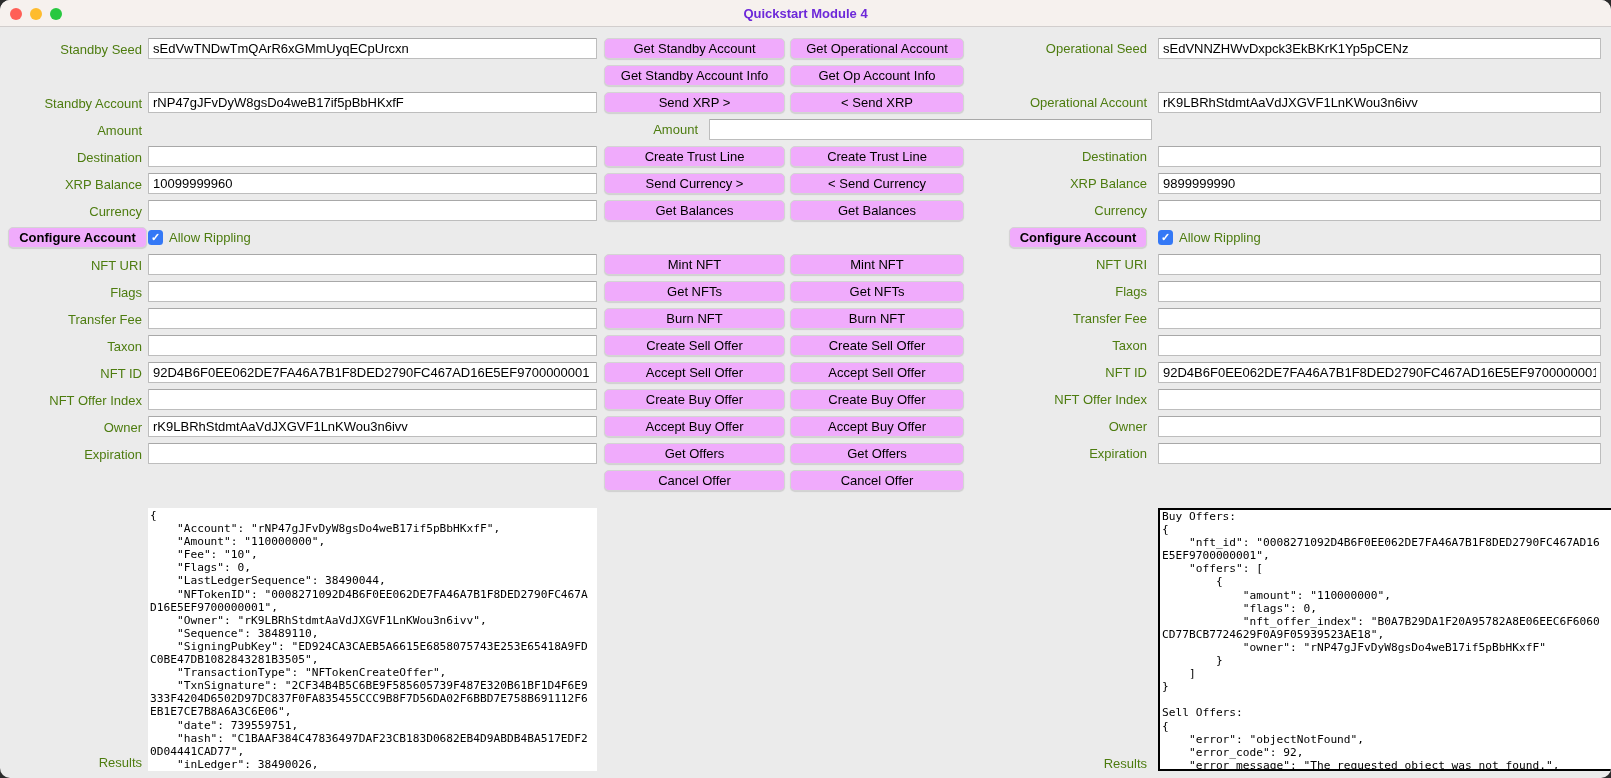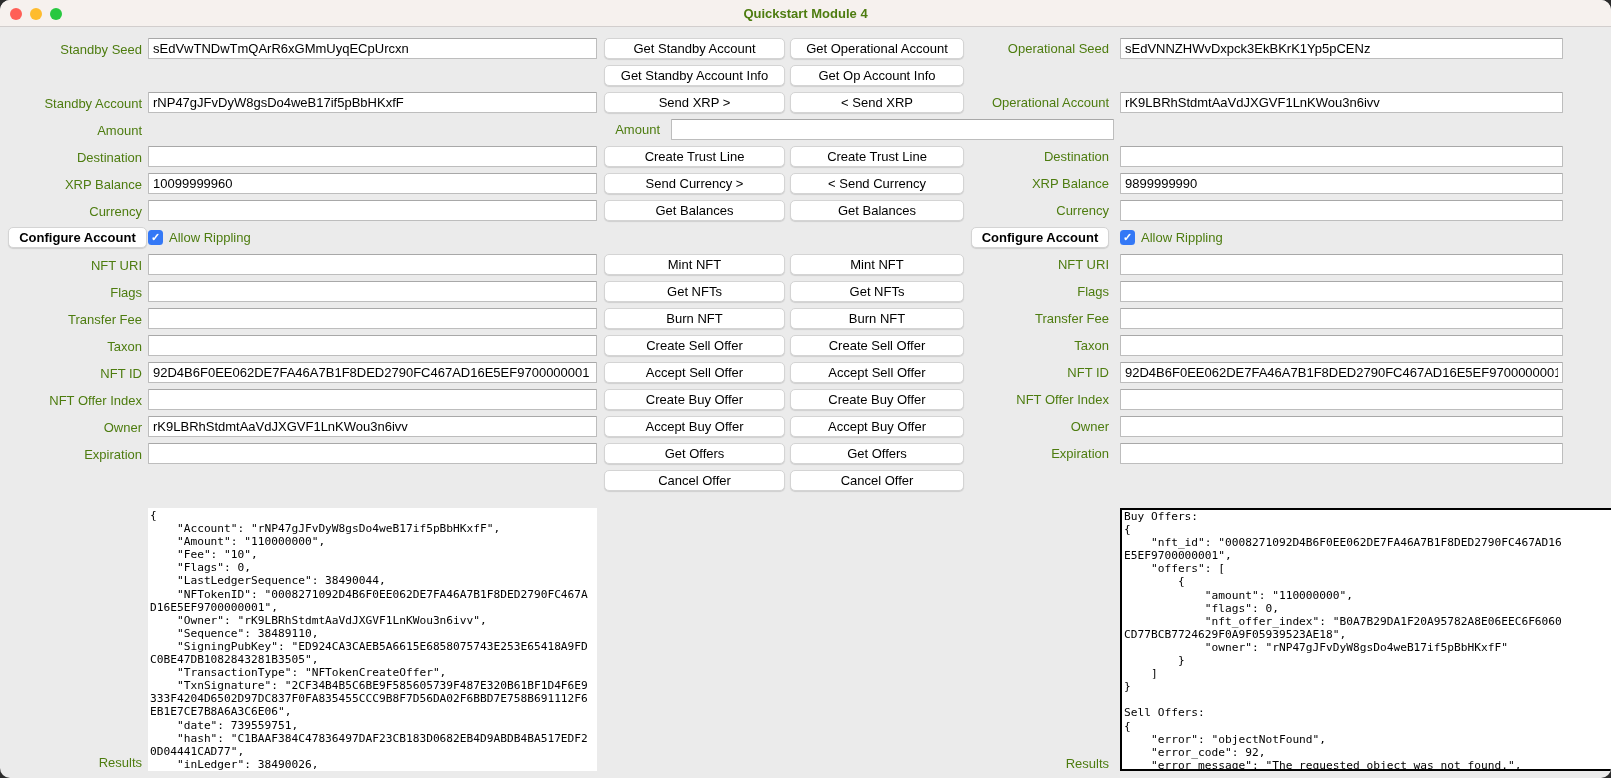--- a/index.html
+++ b/index.html
@@ -5,47 +5,47 @@
   * { box-sizing: border-box; margin: 0; padding: 0; }
   html,body { background:#2b2b2b; font-family:"Liberation Sans", sans-serif; }
   .window {
     width:1611px; height:778px; border-radius:10px; overflow:hidden;
     background:#ebebeb; position:relative; margin:0 auto;
   }
   .titlebar {
     height:27px; background:#f6f1ee; border-bottom:1px solid #d2cecd;
     position:relative; text-align:center;
   }
-  .title { line-height:27px; font-size:13px; font-weight:bold; color:#4d7c0f; }
+  .title { line-height:27px; font-size:13px; font-weight:bold; color:#6d28d9; }
   .traffic { position:absolute; left:10px; top:8px; display:flex; gap:8px; }
   .light { width:12px; height:12px; border-radius:50%; }
   .light.red { background:#ff5f57; }
   .light.yellow { background:#febc2e; }
   .light.green { background:#28c840; }
 
   .form { padding-top:8px; }
   .row { display:flex; height:27px; align-items:center; }
   .row.results-row { height:auto; align-items:flex-end; margin-top:14px; }
   .c-label  { width:148px; text-align:right; padding-right:6px; flex:none; }
   .c-field  { width:449px; flex:none; }
   .c-b1     { width:188px; padding-left:7px; flex:none; }
   .c-b2     { width:179px; padding-left:5px; flex:none; }
-  .c-rlabel { width:151px; text-align:right; padding-right:6px; flex:none; display:flex; justify-content:flex-end; align-items:center; }
+  .c-rlabel { width:151px; text-align:right; padding-right:6px; flex:none; display:flex; justify-content:flex-end; align-items:center;margin-left:38px; }
   .c-rfield { width:448px; padding-left:5px; flex:none; }
 
   .lbl { font-size:13px; color:#4d7c0f; }
   .results-row .c-label, .results-row .c-rlabel { padding-top:4px; }
 
   input.field {
     width:100%; height:21px; background:#fff; border:1px solid #bdbdbd;
     border-top-color:#a8a8a8; border-radius:1px; font-size:13px; padding:0 4px;
     font-family:"Liberation Sans", sans-serif; color:#000;
   }
   button.btn {
-    display:block; width:100%; height:21px; background:#ffffff;
+    display:block; width:100%; height:21px; background:#f0abfc;
     border:1px solid #d4d4d4; border-radius:5px; font-size:13px; color:#000;
     font-family:"Liberation Sans", sans-serif;
     box-shadow:0 1px 1px rgba(0,0,0,0.12); cursor:default;
   }
   button.btn-config { width:139px; margin-left:8px; display:inline-block;font-weight:bold; }
   button.btn-config-r { width:138px; margin-left:0; }
 
   .chk-wrap { display:flex; align-items:center; gap:6px; height:21px; }
   .checkbox {
     width:15px; height:15px; border-radius:3.5px; background:#3478f6;

